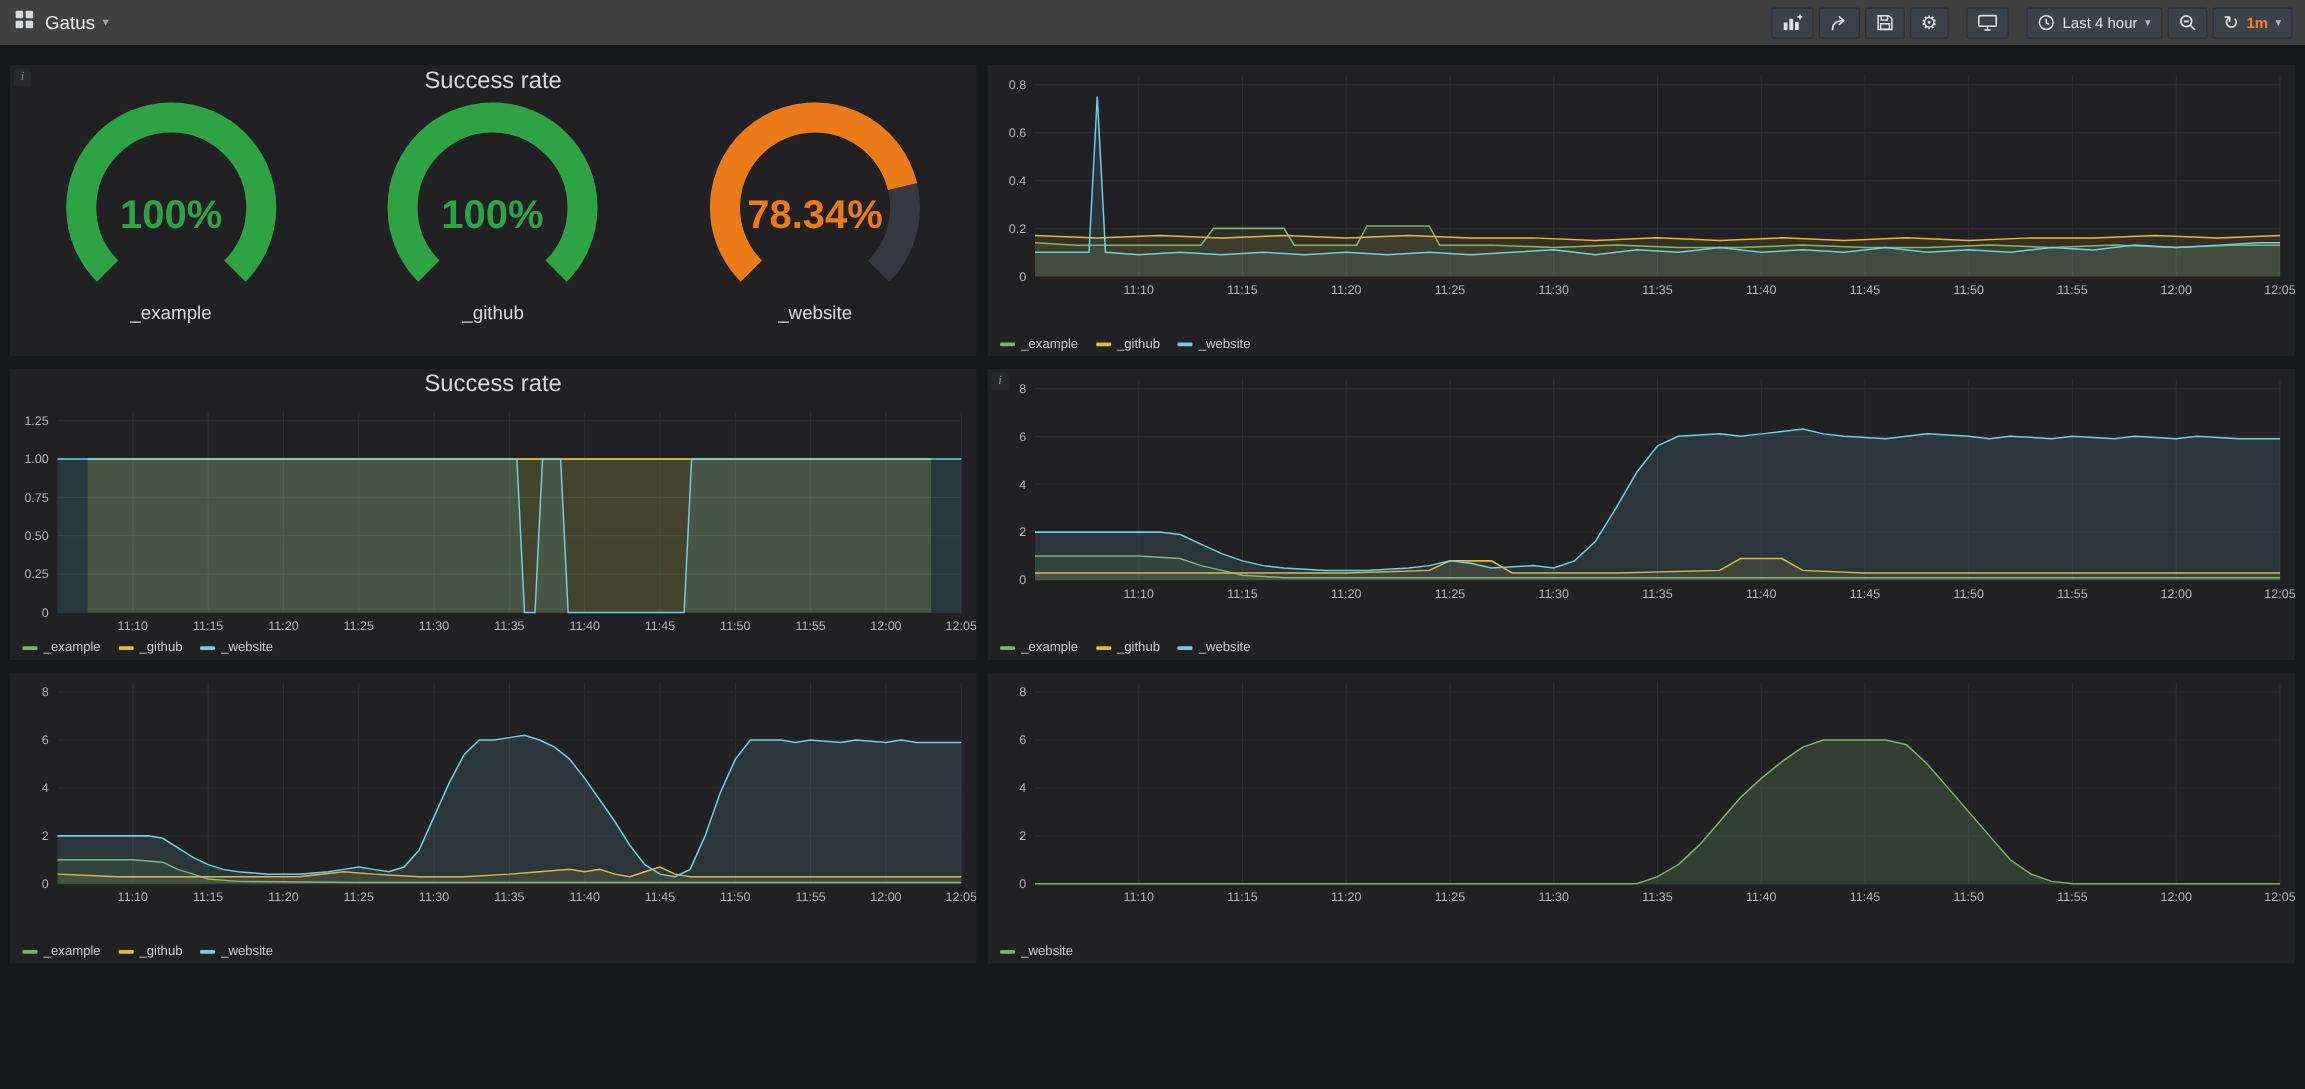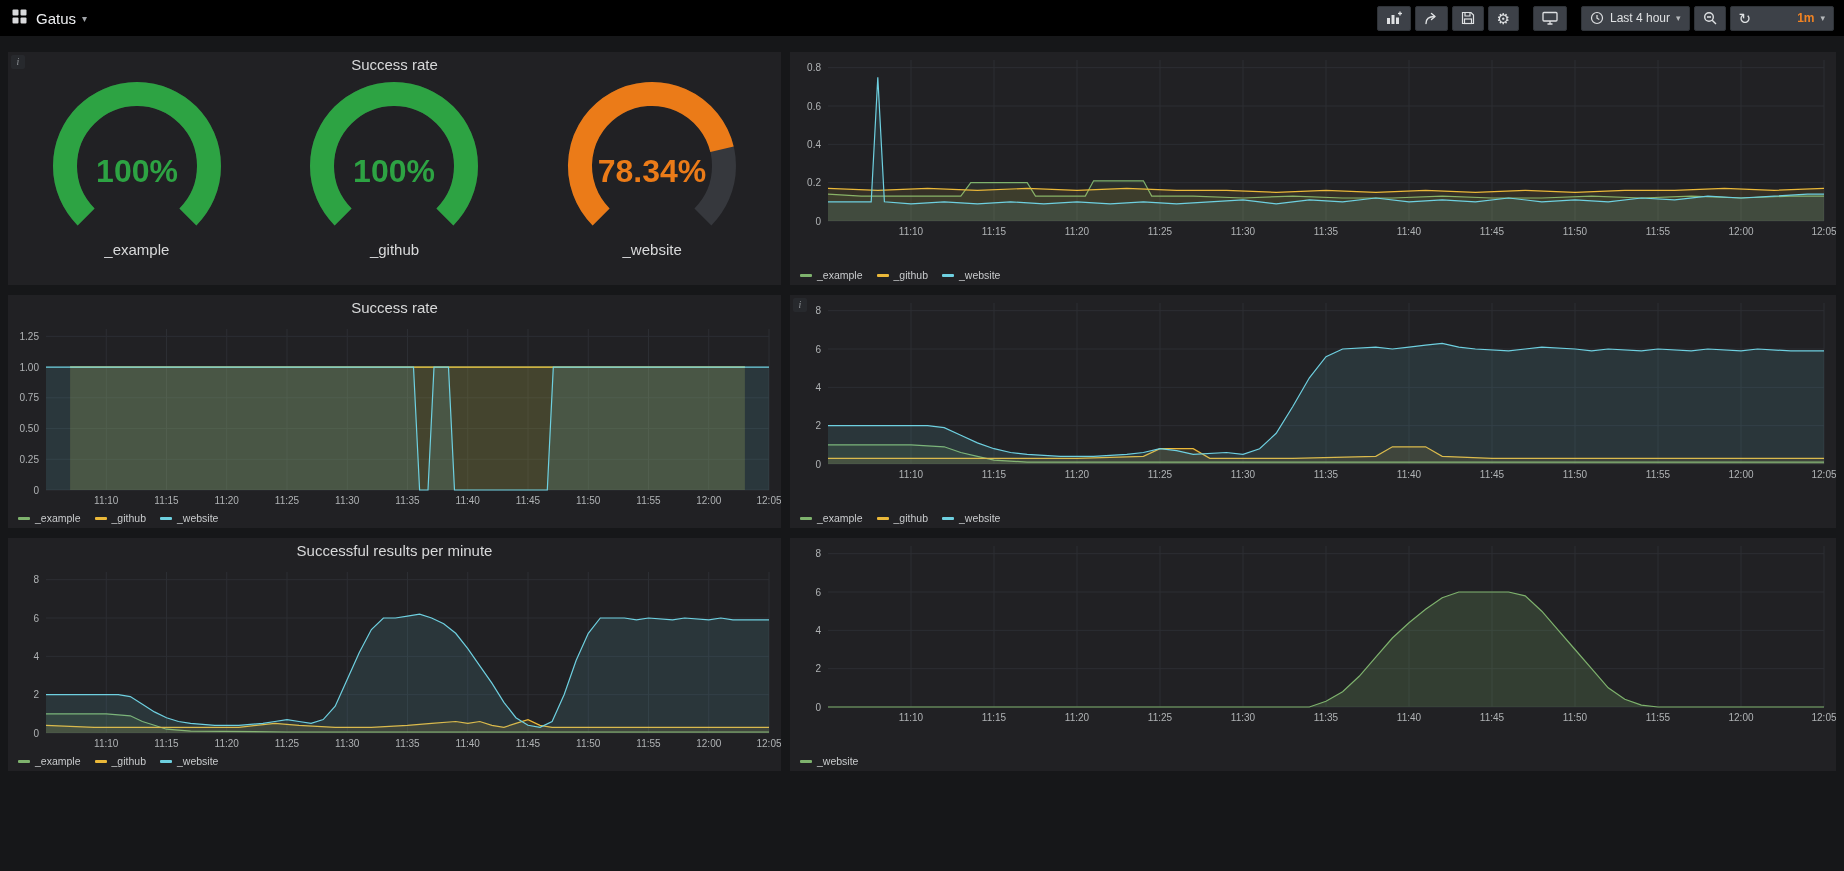--- a/index.html
+++ b/index.html
@@ -4,38 +4,38 @@
 <style>
   * { box-sizing: border-box; }
   html,body { margin:0; padding:0; }
   body {
     width:1844px; height:871px; overflow:hidden;
     background:#161719; color:#d8d9da;
     font-family:"Liberation Sans", sans-serif;
   }
   
   .navbar{ height:36px; display:flex; align-items:center; justify-content:space-between;
-           padding:0 10px 0 12px; background:#000000; }
+           padding:0 10px 0 12px; background:#404040; }
   .nav-left{ display:flex; align-items:center; }
   .nav-title{ font-size:15px; color:#edeef0; margin-left:9px; cursor:pointer; }
   .nav-caret{ font-size:10px; color:#9fa3a7; margin-left:6px; cursor:pointer; }
   .nav-right{ display:flex; align-items:center; }
   .nav-btn{ display:inline-flex; align-items:center; gap:6px; height:25px; padding:0 8px;
             margin-left:4px; background:#3d4148; border:1px solid #2f3338; border-radius:2px;
             color:#dfe1e3; font-size:12px; cursor:pointer; font-family:inherit; }
   .nav-btn svg{ display:block; }
   .nav-btn .caret{ font-size:9px; color:#b6b9bc; }
   .nav-gap{ width:10px; }
   .glyph{ font-size:15px; line-height:1; }
-  .refresh-val{ color:#f08323; font-weight:bold;margin-left:40px; }
+  .refresh-val{ color:#f08323; font-weight:bold; }
   
   .dash{ display:grid; grid-template-columns:773px 1046px; grid-template-rows:233px 233px 233px;
          gap:10px 9px; padding:16px 8px 8px; }
   .panel{ position:relative; background:#212124; display:flex; flex-direction:column; }
-  .panel-title{ height:26px; line-height:26px; text-align:center; font-size:15px; font-weight:500;
+  .panel-title{ height:26px; line-height:26px; text-align:center; font-size:19px; font-weight:500;
                 color:#d8d9da; margin:0; cursor:pointer; flex:0 0 auto; }
   .info-corner{ position:absolute; top:3px; left:3px; width:14px; height:14px; background:#27292d;
                 color:#8e9296; font-size:10px; line-height:14px; text-align:center; border-radius:2px;
                 cursor:pointer; font-style:italic; font-family:"Liberation Serif", serif; }
   .chart-area{ flex:1 1 auto; min-height:0; }
   .legend{ height:20px; flex:0 0 20px; display:flex; align-items:center; gap:14px; padding-left:10px; }
   .legend-item{ font-size:10.5px; color:#c9cbcd; cursor:pointer; display:inline-flex; align-items:center; }
   .legend-dash{ display:inline-block; width:12px; height:3px; border-radius:1px; margin-right:5px; }
   
   .gauges{ flex:1 1 auto; display:flex; align-items:flex-start; justify-content:space-around; padding-bottom:4px; }
@@ -331,21 +331,20 @@
           <span>_github</span>
         </span>
         <span class="legend-item">
           <span class="legend-dash" style="background: rgb(110, 208, 224);"></span>
           <span>_website</span>
         </span>
       </div>
   </section>
 
   <section class="panel">
-    <h2 class="panel-title">Successful results per minute</h2>
     <div class="chart-area"><svg width="773" height="187">
           <line x1="38" x2="761" y1="169" y2="169" stroke="#2c2e33"></line>
           <text x="31" y="172.5" text-anchor="end" class="tick">0</text>
           <line x1="38" x2="761" y1="130.66666666666666" y2="130.66666666666666" stroke="#2c2e33"></line>
           <text x="31" y="134.16666666666666" text-anchor="end" class="tick">2</text>
           <line x1="38" x2="761" y1="92.33333333333334" y2="92.33333333333334" stroke="#2c2e33"></line>
           <text x="31" y="95.83333333333334" text-anchor="end" class="tick">4</text>
           <line x1="38" x2="761" y1="54" y2="54" stroke="#2c2e33"></line>
           <text x="31" y="57.5" text-anchor="end" class="tick">6</text>
           <line x1="38" x2="761" y1="15.666666666666675" y2="15.666666666666675" stroke="#2c2e33"></line>

